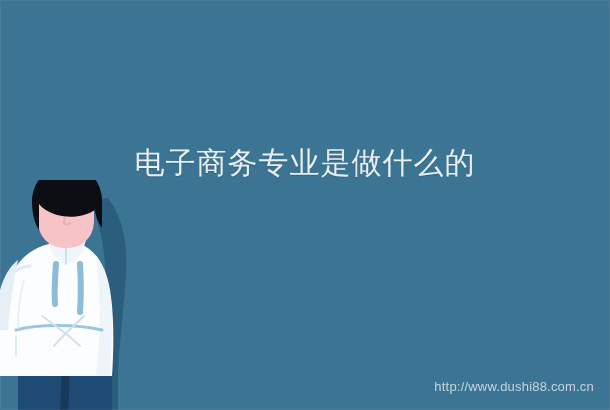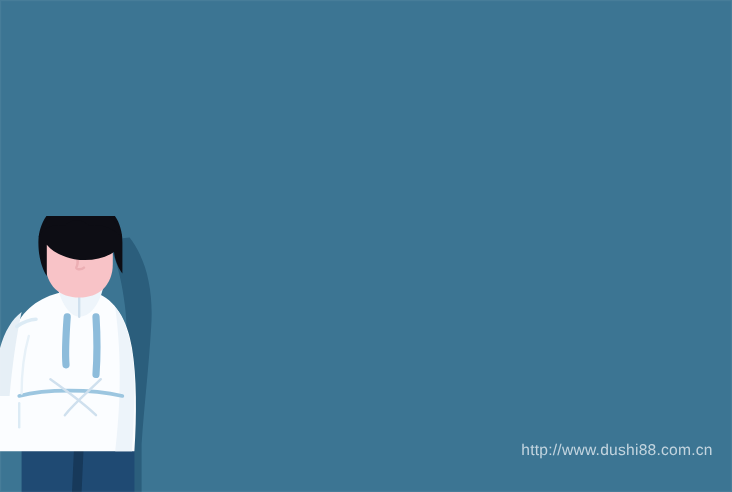--- a/index.html
+++ b/index.html
@@ -37,21 +37,21 @@
     line-height: 42px;
     letter-spacing: 1px;
     font-family: "Liberation Serif", "DejaVu Serif", serif;
     font-weight: 400;
     white-space: nowrap;
     text-shadow: 0 1px 1px rgba(20,50,70,0.25);
   }
   #watermark {
     position: absolute;
     right: 16px;
-    bottom: 27px;
+    bottom: 15px;
     color: #cfdde6;
     font-size: 13px;
     line-height: 16px;
     letter-spacing: 0.2px;
     font-family: "Liberation Sans", sans-serif;
     opacity: 0.92;
   }
   #figure {
     position: absolute;
     left: 0px;
@@ -135,16 +135,17 @@
                  C99 44 96 38 95 30
                  C86 36 74 38 62 36
                  C52 34 44 30 39 24
                  L39 50
                  C35 44 32 34 32 22 Z" fill="#0d0d14"></path>
         <path d="M32 18 C36 4 48 -8 66 -8 C84 -8 98 2 102 18 C94 10 84 6 74 8 C68 2 60 2 54 8 C44 6 36 10 32 18 Z" fill="#0d0d14"></path>
       </g>
     </svg>
   </div>
 
+  <div id="title">电子商务专业是做什么的</div>
 
   <div id="watermark">http://www.dushi88.com.cn</div>
 
 </div>
 
 </body></html>

